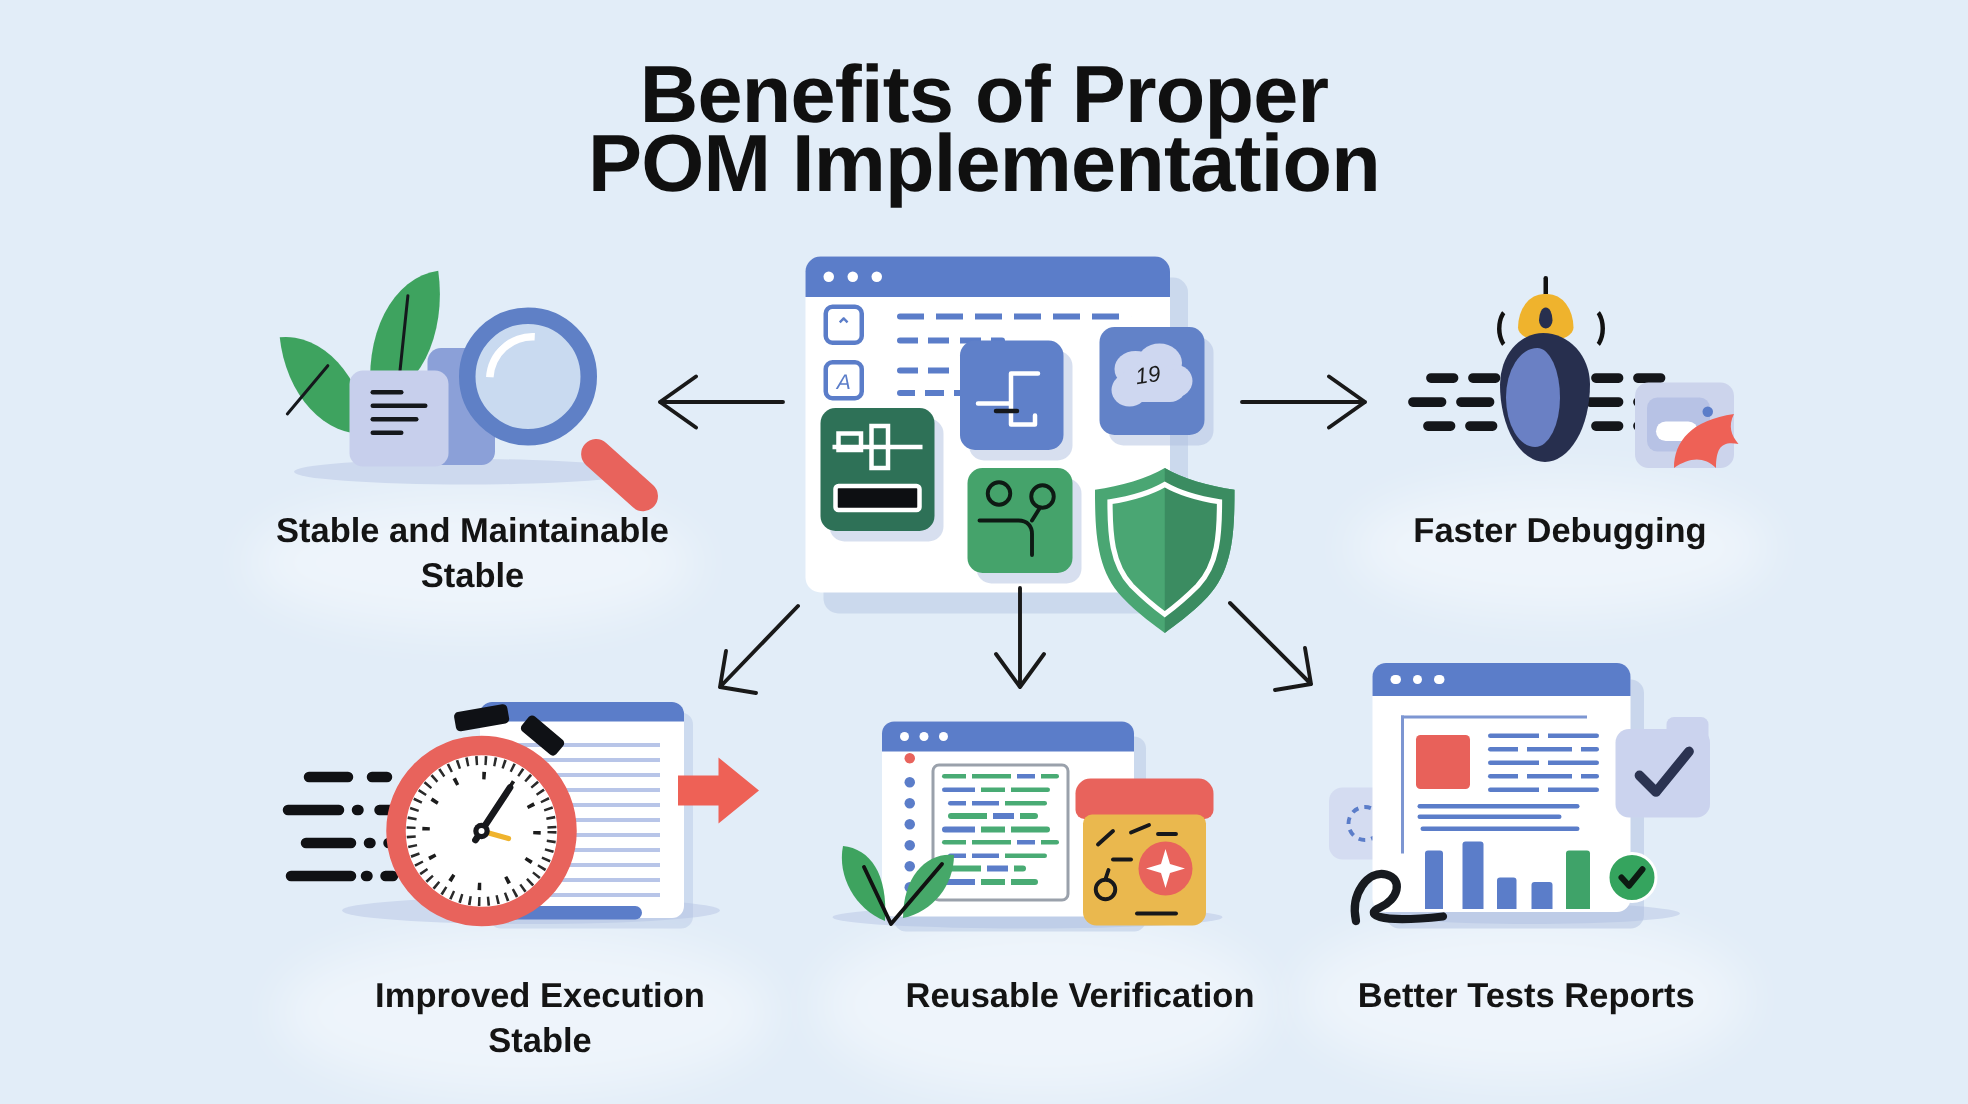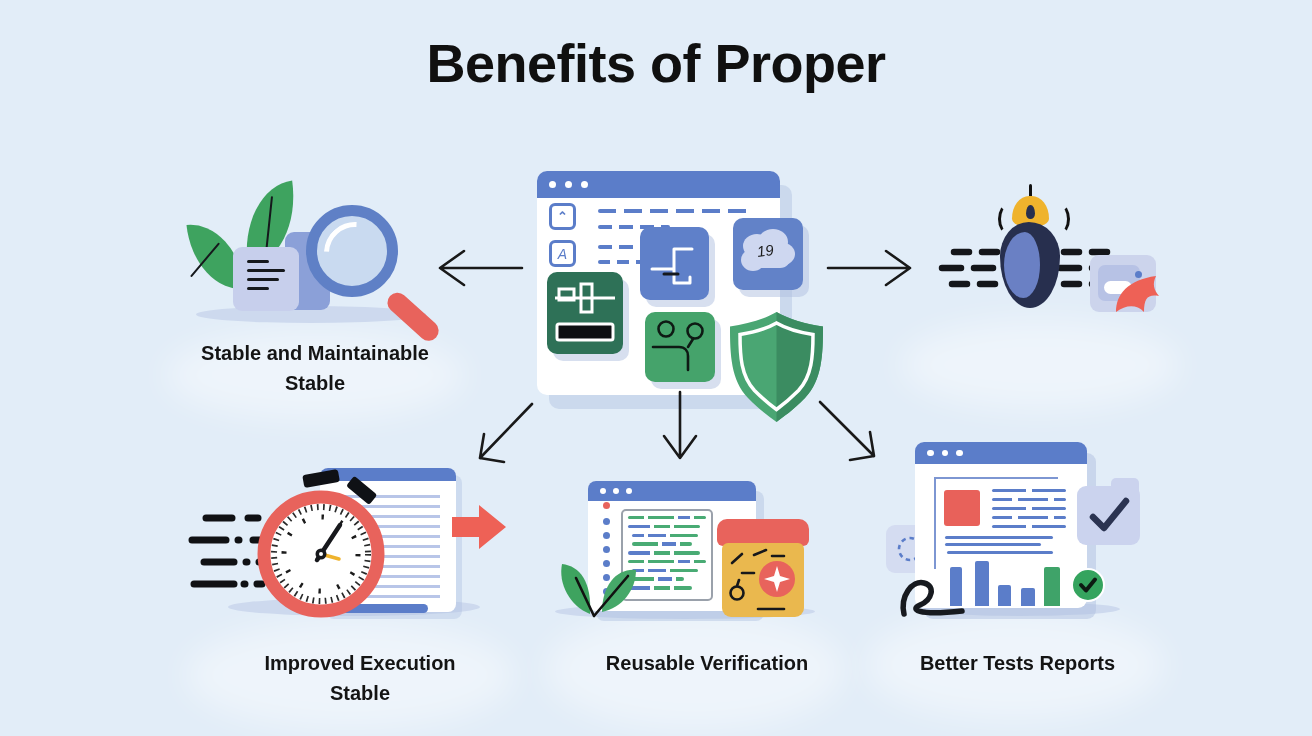--- a/index.html
+++ b/index.html
@@ -2,21 +2,21 @@
 <html><head>
 <meta charset="utf-8">
 <style>
   html,body{margin:0;padding:0;background:#e2edf8;}
   .canvas{position:relative;width:1312px;height:736px;background:#e2edf8;overflow:hidden;
           font-family:"Liberation Sans",sans-serif;}
   .abs{position:absolute;}
   .glow{position:absolute;background:rgba(255,255,255,.42);border-radius:50%;filter:blur(16px);}
   .title{position:absolute;left:256px;top:40px;width:800px;text-align:center;
          font-size:54px;line-height:46px;font-weight:bold;color:#101010;letter-spacing:-.5px;}
-  .blabel{position:absolute;text-align:center;font-size:20px;line-height:30px;
+  .blabel{position:absolute;text-align:center;font-size:23px;line-height:30px;
           font-weight:bold;color:#141414;}
   .win{position:absolute;background:#fff;border-radius:10px;}
   .winhead{position:absolute;left:0;top:0;width:100%;background:#5b7dc9;
            border-radius:10px 10px 0 0;display:flex;align-items:center;padding-left:12px;gap:9px;box-sizing:border-box;}
   .dot{width:7px;height:7px;border-radius:50%;background:#fff;}
   .tile{position:absolute;border-radius:10px;box-shadow:6px 7px 0 rgba(176,192,224,.5);}
   .bdash{position:absolute;height:4px;border-radius:2px;
          background:repeating-linear-gradient(90deg,#5b7dc9 0 18px,transparent 18px 26px);}
   .ground{position:absolute;background:#cdd9ee;border-radius:50%;}
   .leaf{position:absolute;background:#3ea35f;}
@@ -38,20 +38,21 @@
 <div class="canvas">
 
   <div class="glow" style="left:165px;top:330px;width:300px;height:90px;"></div>
   <div class="glow" style="left:900px;top:320px;width:280px;height:90px;"></div>
   <div class="glow" style="left:185px;top:620px;width:330px;height:110px;"></div>
   <div class="glow" style="left:545px;top:610px;width:300px;height:120px;"></div>
   <div class="glow" style="left:865px;top:610px;width:300px;height:110px;"></div>
 
   <div class="title">
     <div>Benefits of Proper</div>
+    <div>POM Implementation</div>
   </div>
 
   <div class="win" style="left:537px;top:171px;width:243px;height:224px;box-shadow:12px 14px 0 rgba(176,192,224,.45);">
     <div class="winhead" style="height:27px;">
       <div class="dot"></div>
       <div class="dot"></div>
       <div class="dot"></div>
     </div>
   </div>
 
@@ -162,20 +163,23 @@
     <path d="M4 40 C4 22 16 8 44 4 C40 12 42 18 47 24 C36 22 32 26 32 40 C24 32 14 33 4 40 Z" fill="#ee6156"></path>
   </svg>
   <div class="abs" style="left:1029px;top:184px;width:3px;height:13px;background:#111;border-radius:2px;"></div>
   <div class="abs" style="left:998px;top:204px;width:13px;height:24px;border:3px solid transparent;border-left:3px solid #111;border-radius:50%;"></div>
   <div class="abs" style="left:1051px;top:204px;width:13px;height:24px;border:3px solid transparent;border-right:3px solid #111;border-radius:50%;"></div>
   <div class="abs" style="left:1012px;top:196px;width:37px;height:31px;background:#efb32d;border-radius:50% 50% 45% 45% / 78% 78% 30% 30%;">
     <div style="position:absolute;left:14px;top:9px;width:9px;height:14px;background:#272f4e;border-radius:50% 50% 50% 50%/62% 62% 40% 40%;"></div>
   </div>
   <div class="abs" style="left:1000px;top:222px;width:60px;height:86px;background:#272f4e;border-radius:48% 52% 50% 50% / 40% 40% 60% 60%;overflow:hidden;">
     <div style="position:absolute;left:4px;top:10px;width:36px;height:66px;background:#6a80c4;border-radius:58% 42% 46% 54% / 50% 50% 50% 50%;"></div>
+  </div>
+  <div class="blabel" style="left:890px;top:338px;width:300px;">
+    <div>Faster Debugging</div>
   </div>
 
   <div class="ground" style="left:228px;top:598px;width:252px;height:18px;"></div>
   <div class="win" style="left:320px;top:468px;width:136px;height:144px;border-radius:8px;box-shadow:6px 7px 0 rgba(176,192,224,.4);">
     <div style="position:absolute;left:0;top:0;width:100%;height:13px;background:#5b7dc9;border-radius:8px 8px 0 0;"></div>
     <div style="position:absolute;left:14px;top:24px;width:106px;height:106px;
                 background:repeating-linear-gradient(0deg,#b8c5e8 0 2.6px,transparent 2.6px 10px);"></div>
   </div>
   <div class="abs" style="left:300px;top:604px;width:128px;height:9px;background:#5b7dc9;border-radius:5px;"></div>
   <svg class="abs" style="left:452px;top:502px;" width="56" height="50">
@@ -243,21 +247,21 @@
       <circle cx="15" cy="50" r="6.5" fill="none" stroke="#17181b" stroke-width="2.6"></circle>
       <path d="M15 43 L17 37" stroke="#17181b" stroke-width="2.6" stroke-linecap="round"></path>
       <path d="M36 66 H62" stroke="#17181b" stroke-width="2.6" stroke-linecap="round"></path>
     </svg>
   </div>
   <div class="abs" style="left:759px;top:561px;width:36px;height:36px;border-radius:50%;background:#e8635c;">
     <svg width="36" height="36">
       <path d="M18 5 L21 15 L31 18 L21 21 L18 31 L15 21 L5 18 L15 15 Z" fill="#ffffff"></path>
     </svg>
   </div>
-  <div class="blabel" style="left:562px;top:648px;width:290px;">
+  <div class="blabel" style="left:575px;top:648px;width:290px;">
     <div>Reusable Verification</div>
   </div>
 
   <div class="ground" style="left:920px;top:602px;width:200px;height:14px;"></div>
   <div class="abs" style="left:886px;top:525px;width:49px;height:48px;background:#d4dcf1;border-radius:9px;">
     <svg width="49" height="48">
       <circle cx="24" cy="24" r="11" fill="none" stroke="#5b7dc9" stroke-width="2.6" stroke-dasharray="4.5 4"></circle>
       <path d="M32 12 L38 14 L33 19 Z" fill="#5b7dc9"></path>
     </svg>
   </div>

